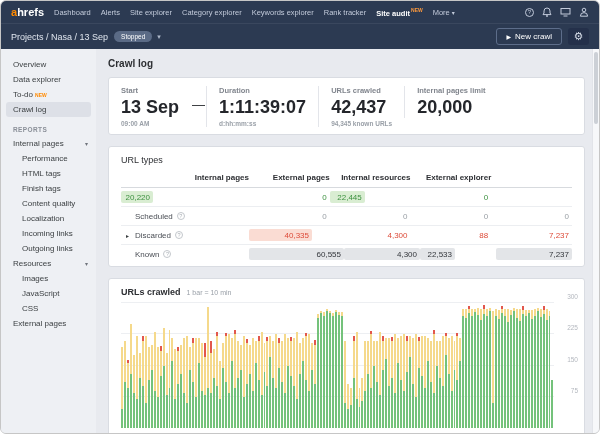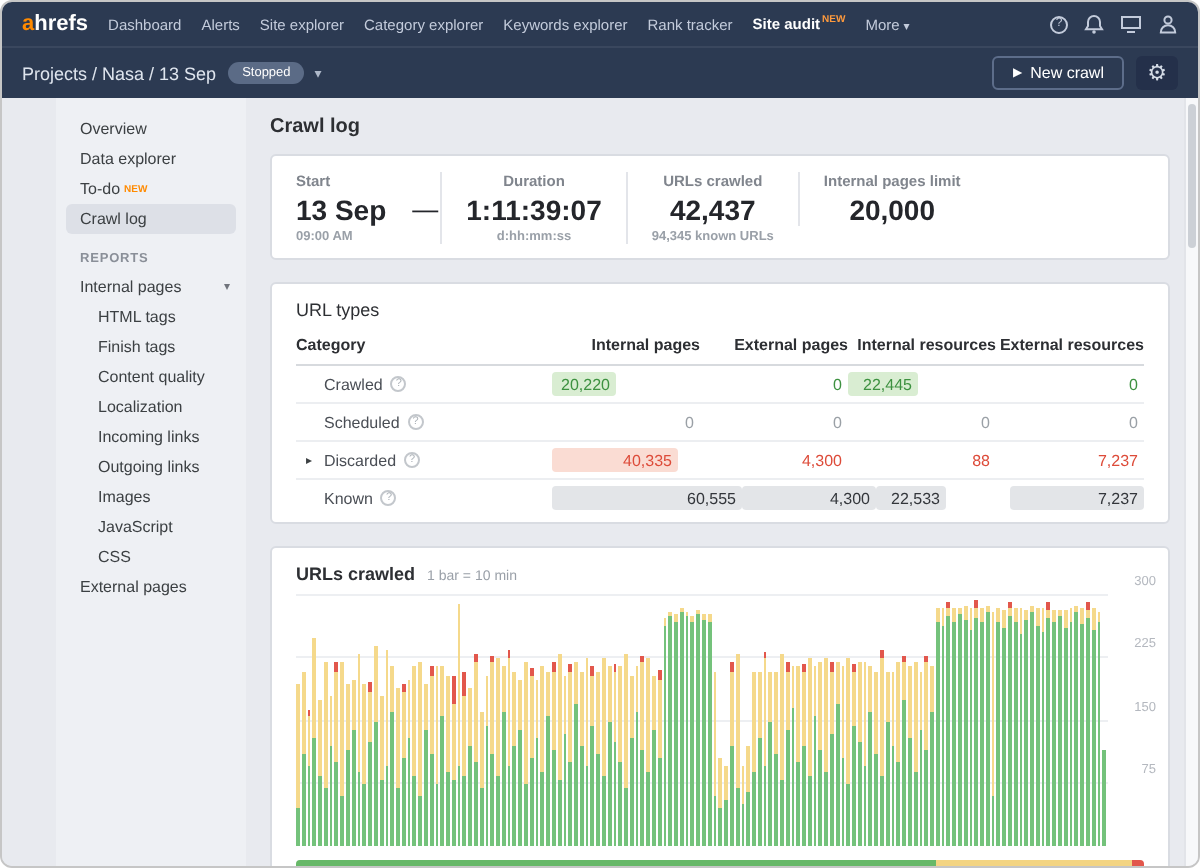--- a/index.html
+++ b/index.html
@@ -24,39 +24,39 @@
   .breadcrumb{color:#dfe5ee;font-size:9px;white-space:nowrap;}
   .status-pill{background:#5b6b86;color:#fff;font-size:6.5px;padding:2px 7px;border-radius:8px;margin-left:6px;}
   .pb-caret{color:#aeb8c9;font-size:7px;margin-left:5px;}
   .pb-right{margin-left:auto;display:flex;gap:6px;align-items:center;}
   .newcrawl-btn{border:1px solid #5d6d8a;color:#fff;font-size:8px;border-radius:3px;padding:3px 9px;display:flex;gap:4px;align-items:center;background:transparent;cursor:default;}
   .play-ic{font-size:6px;}
   .gear-btn{background:#24304a;border-radius:3px;width:21px;height:17px;display:flex;align-items:center;justify-content:center;color:#d4dbe6;font-size:11px;cursor:default;}
 
   
   .bodyrow{display:flex;height:386px;background:#e8eaef;position:relative;}
-  .sidebar{width:95px;background:#eef0f4;padding-top:8px;font-size:8px;color:#3c4043;flex-shrink:0;margin-left:27px;}
+  .sidebar{width:95px;background:#eef0f4;padding-top:8px;font-size:8px;color:#3c4043;flex-shrink:0;}
   .side-item{padding:3px 8px 3px 12px;display:flex;align-items:center;cursor:default;}
   .side-item.indent{padding-left:21px;}
   .side-item.active{background:#dde0e7;border-radius:3px;margin:0 5px;padding-left:7px;}
   .side-header{font-size:6.5px;font-weight:bold;color:#8a8f98;padding:9px 8px 3px 12px;letter-spacing:.4px;}
   .side-badge{color:#ff8a00;font-size:5px;font-weight:bold;margin-left:2px;vertical-align:super;}
   .side-caret{margin-left:auto;font-size:6px;color:#70747c;}
 
   .main{flex:1;padding:7px 14px 0 12px;overflow:hidden;}
   .page-title{font-size:10px;font-weight:bold;color:#2d2f33;margin:2px 0 8px;}
   .card{background:#fff;border:1px solid #d9dce2;border-radius:3px;margin-bottom:11px;}
 
   
   .stats{display:flex;align-items:flex-start;padding:8px 12px 7px;}
   .stat{padding:0 12px;font-weight:bold;}
   .stat:first-child{padding-left:0;}
-  .stat.div{border-left:1px solid #e3e5ea;text-align:center;}
+  .stat.div{border-left:1px solid #e3e5ea;}
   .stat .lab{font-size:7.5px;color:#80858d;margin-bottom:2px;}
-  .stat .val{font-size:14px;color:#24262b;}
+  .stat .val{font-size:18px;color:#24262b;}
   .stat .sub{font-size:6.5px;color:#9aa0a8;margin-top:2px;}
   .dash{font-size:13px;color:#24262b;padding:0 1px;margin-top:11px;}
 
   
   .card-title{font-size:9px;font-weight:normal;color:#2d2f33;padding:8px 12px 6px;}
   .table{font-size:8px;padding:0 12px 3px;}
   .thead,.trow{display:grid;grid-template-columns:128px 1fr 1fr 1fr 1fr;align-items:center;}
   .thead{font-weight:bold;color:#2d2f33;border-bottom:1px solid #d7dade;padding:2px 0 5px;}
   .trow{border-bottom:1px solid #eceef1;padding:3px 0;}
   .trow:last-child{border-bottom:none;}
@@ -142,26 +142,28 @@
   </div>
 
   <div class="bodyrow">
     <div class="sidebar">
         <div class="side-item">Overview</div>
         <div class="side-item">Data explorer</div>
         <div class="side-item">To-do<sup class="side-badge">NEW</sup></div>
         <div class="side-item active">Crawl log</div>
         <div class="side-header">REPORTS</div>
         <div class="side-item">Internal pages<span class="side-caret">▾</span></div>
+        <div class="side-item indent">Performance</div>
         <div class="side-item indent">HTML tags</div>
         <div class="side-item indent">Finish tags</div>
         <div class="side-item indent">Content quality</div>
         <div class="side-item indent">Localization</div>
         <div class="side-item indent">Incoming links</div>
         <div class="side-item indent">Outgoing links</div>
+        <div class="side-item">Resources<span class="side-caret">▾</span></div>
         <div class="side-item indent">Images</div>
         <div class="side-item indent">JavaScript</div>
         <div class="side-item indent">CSS</div>
         <div class="side-item">External pages</div>
       </div>
 
     <div class="main">
       <div class="page-title">Crawl log</div>
 
       <div class="card stats">
@@ -184,29 +186,27 @@
         <div class="stat div">
           <div class="lab">Internal pages limit</div>
           <div class="val">20,000</div>
         </div>
       </div>
 
       <div class="card">
         <div class="card-title">URL types</div>
         <div class="table">
           <div class="thead">
-              <div class="tcell">Category</div>
               <div class="tcell num">Internal pages</div>
               <div class="tcell num">External pages</div>
               <div class="tcell num">Internal resources</div>
-              <div class="tcell num">External resources</div>
+              <div class="tcell num">External explorer</div>
             </div>
           <div>
               <div class="trow">
-                <div class="tcell label-cell">Crawled<span class="info">?</span></div>
                 <div class="tcell num">
                   <span class="pill green bar" style="width: 32px;">20,220</span>
                 </div>
                 <div class="tcell num"><span class="pill green">0</span></div>
                 <div class="tcell num">
                   <span class="pill green bar" style="width: 35px;">22,445</span>
                 </div>
                 <div class="tcell num"><span class="pill green">0</span></div>
               </div>
               <div class="trow">

